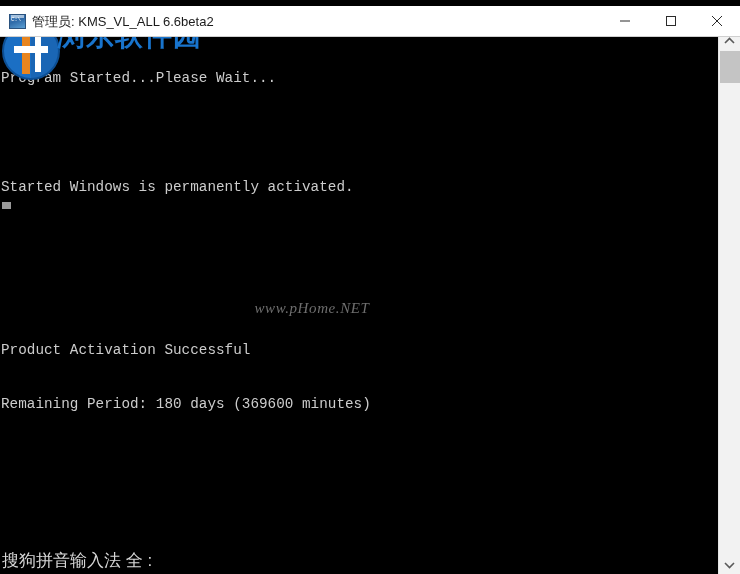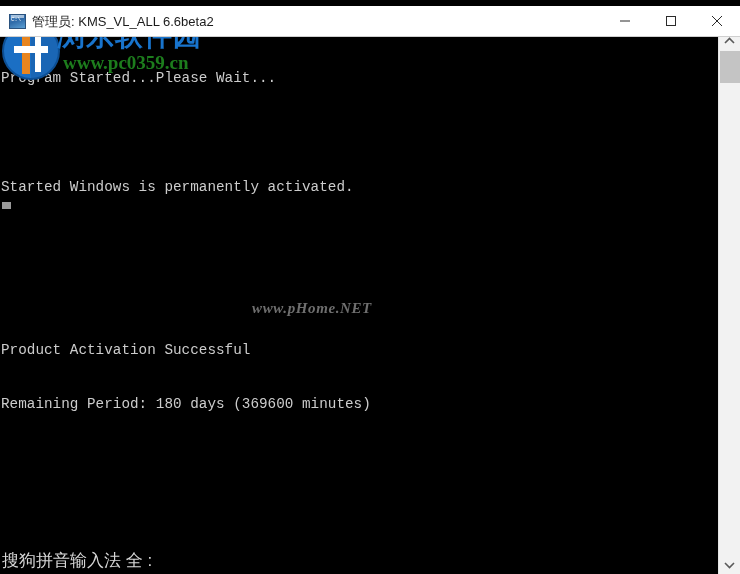--- a/index.html
+++ b/index.html
@@ -177,21 +177,21 @@
     white-space: nowrap;
   }
 
   .wm-center {
     position: absolute;
     left: 0;
     top: 269px;
     width: 624px;
     text-align: center;
     font-family: "Liberation Serif", "DejaVu Serif", serif;
-    font-weight: bold;
+    font-weight: normal;
     font-style: italic;
     font-size: 15px;
     line-height: 17px;
     color: #6e6e6e;
     letter-spacing: 0.6px;
     z-index: 25;
     pointer-events: none;
     white-space: nowrap;
   }
 
@@ -279,21 +279,20 @@
   <div class="wm-topleft">
     <svg class="wm-logo" viewBox="0 0 58 58">
       <circle cx="29" cy="29" r="28" fill="#1b6fc4"></circle>
       <path d="M29 1 A28 28 0 0 1 29 57 Z" fill="#1a66b5"></path>
       <rect x="20" y="6" width="8" height="46" fill="#e8851f"></rect>
       <rect x="12" y="24" width="34" height="7" fill="#ffffff"></rect>
       <rect x="33" y="10" width="6" height="40" fill="#ffffff"></rect>
       <ellipse cx="29" cy="29" rx="28" ry="28" fill="none" stroke="#0d4f94" stroke-width="2"></ellipse>
     </svg>
     <div class="wm-cn">浏东软件园</div>
-    <div class="wm-url">www.pc0359.cn</div>
   </div>
 
   <div class="scrollbar">
     <div class="sb-arrow up">
       <svg width="11" height="8" viewBox="0 0 11 8" aria-hidden="true">
         <polyline points="1,6 5.5,1.5 10,6" fill="none" stroke="currentColor" stroke-width="1.6"></polyline>
       </svg>
     </div>
     <div class="sb-thumb"></div>
     <div class="sb-arrow down">

